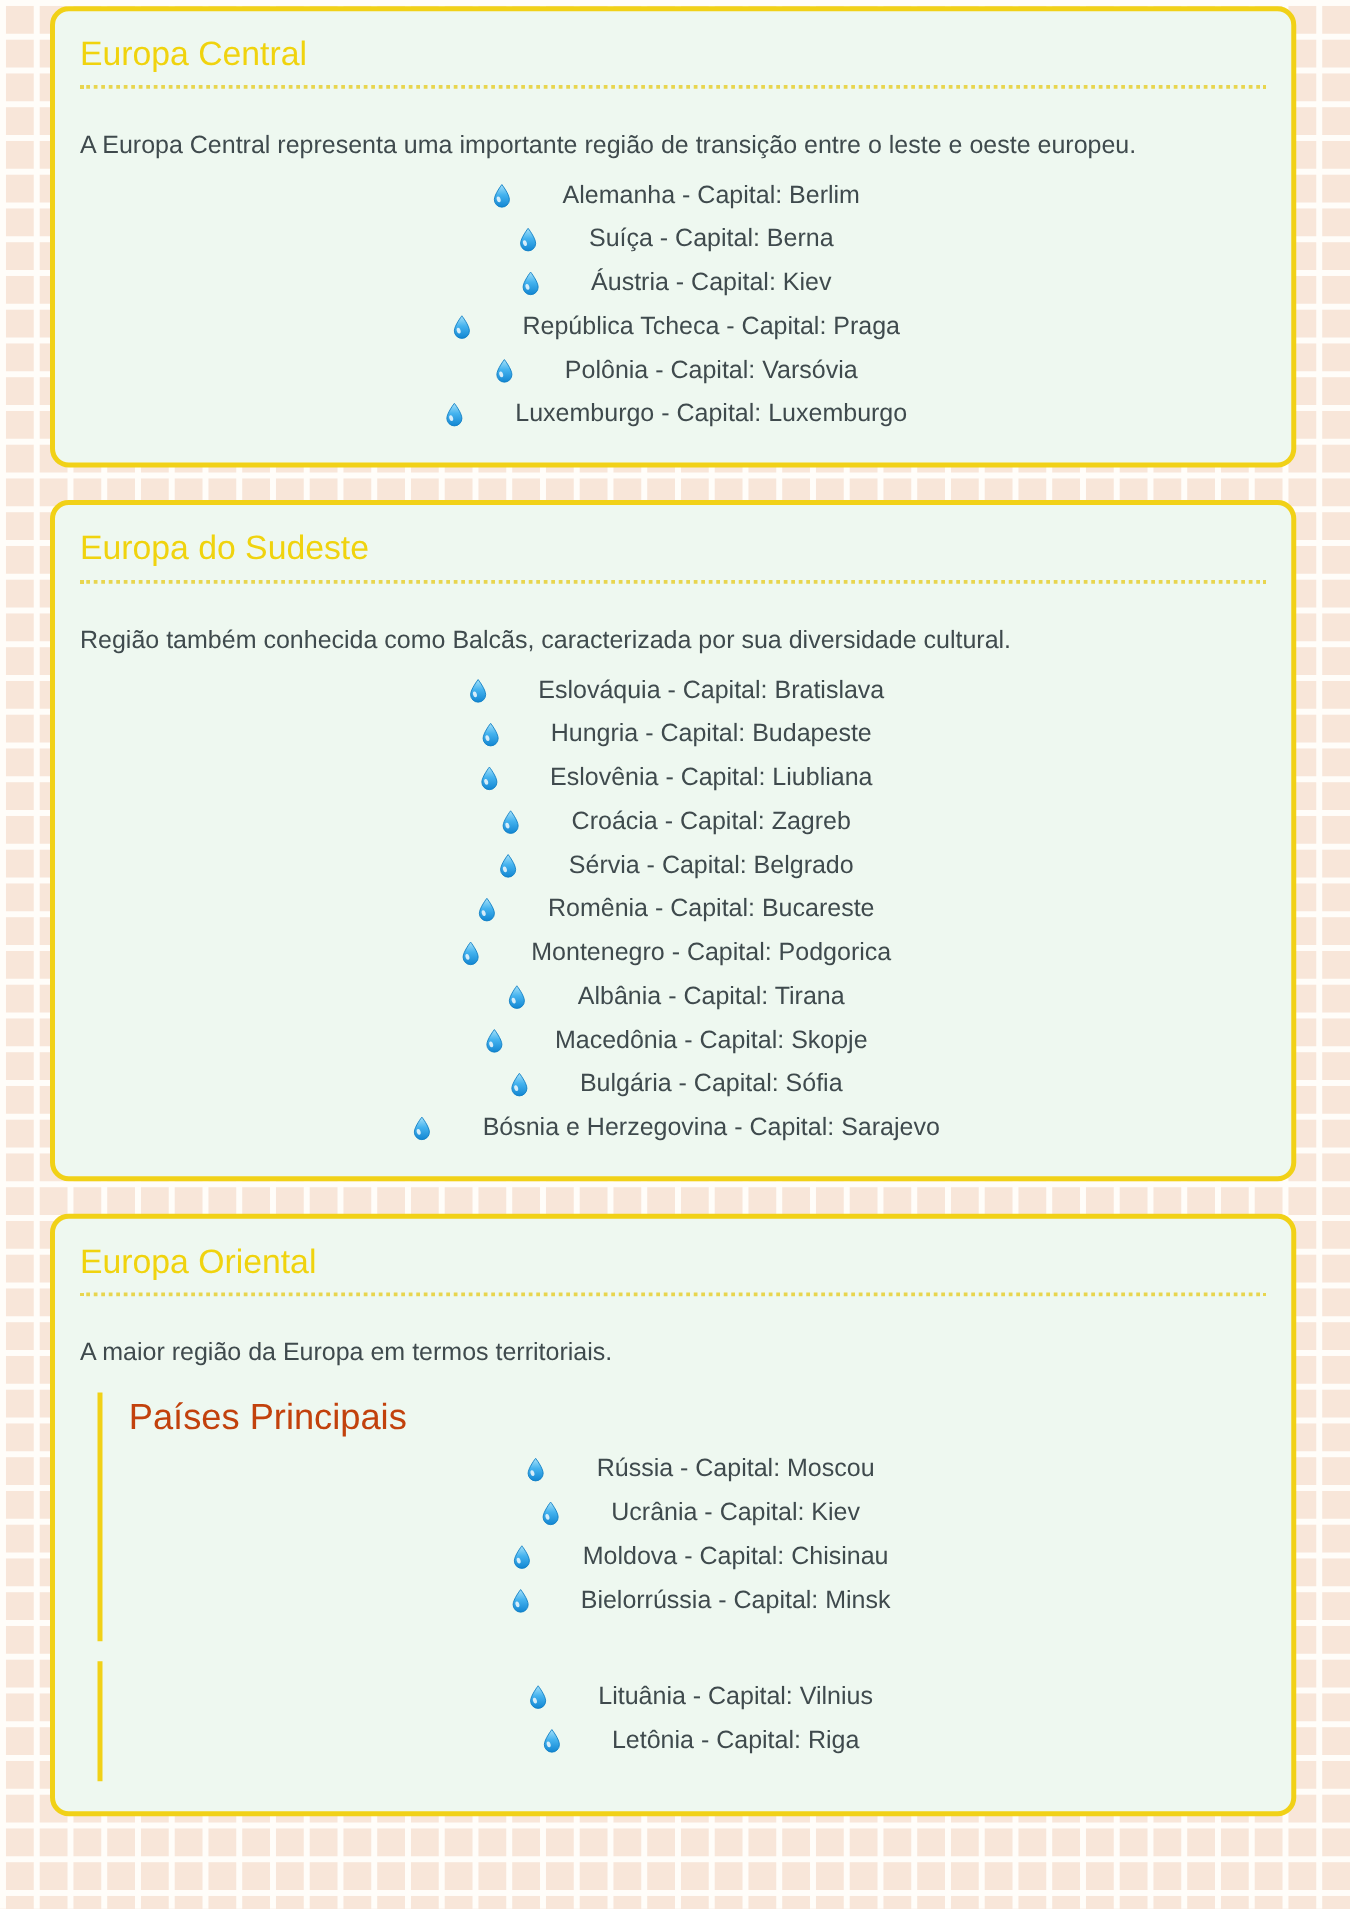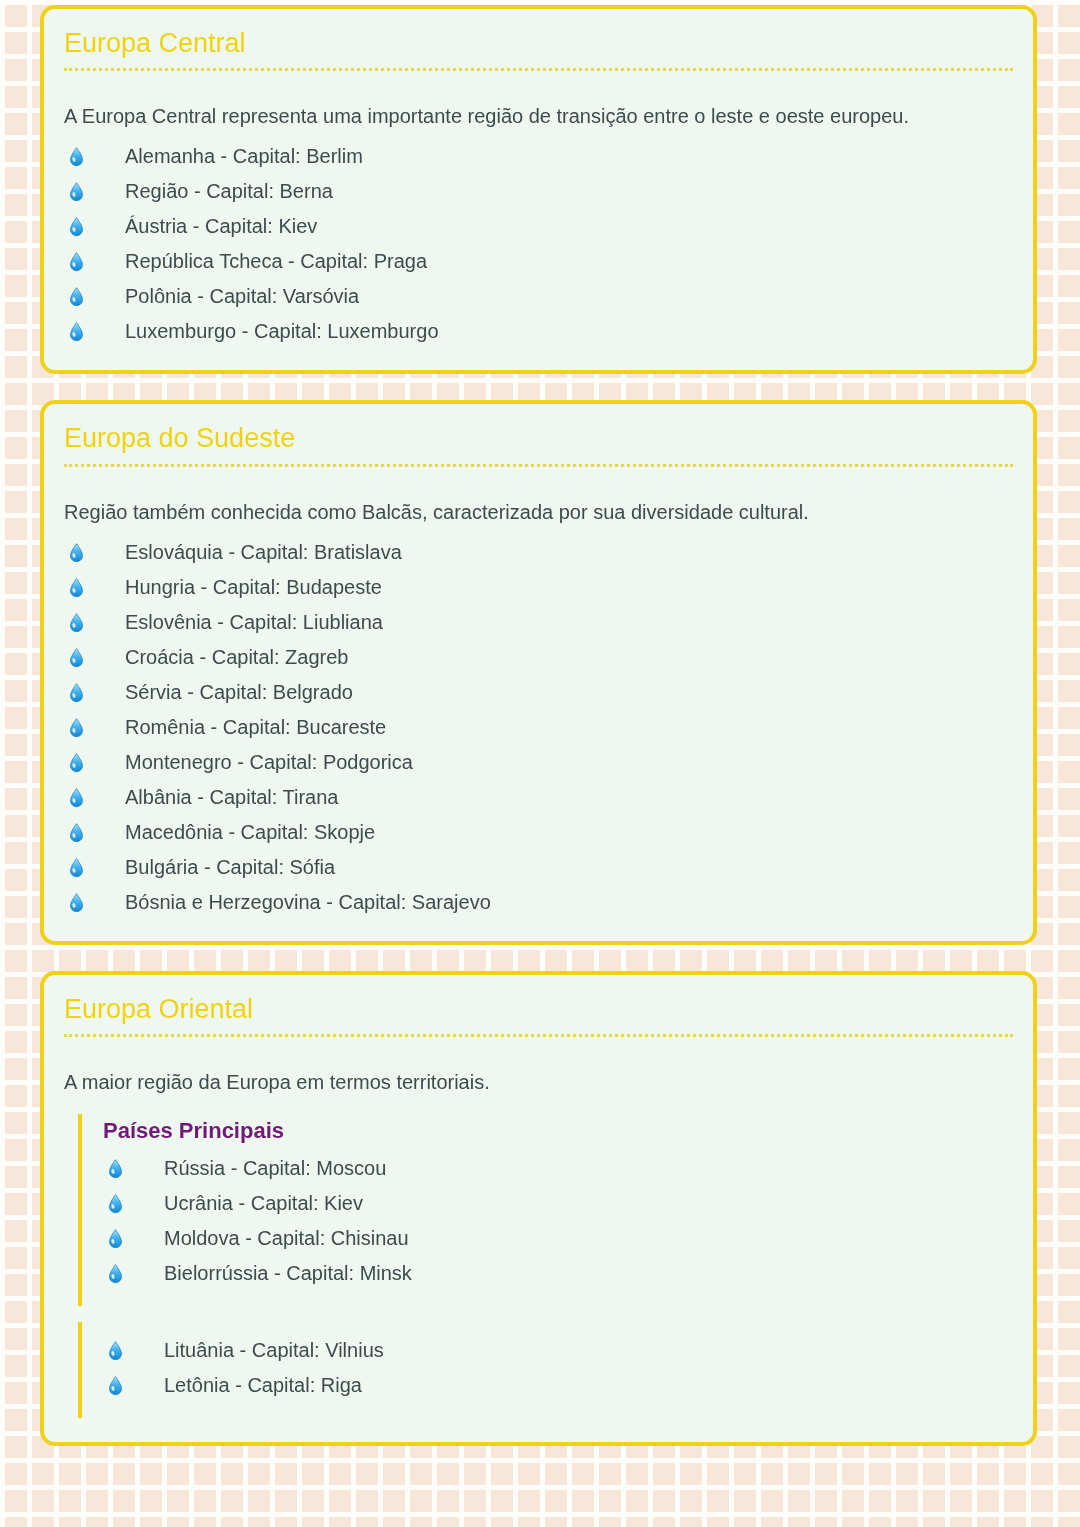--- a/index.html
+++ b/index.html
@@ -55,39 +55,40 @@
 
   li.list-item {
     display: flex;
     align-items: center;
     gap: 40px;
     padding: 0 0 0 4px;
     margin: 14px 0;
     font-size: 20px;
     line-height: 21px;
     color: #3f4a4d;
+    justify-content: center;
   }
 
   .drop {
     flex: 0 0 auto;
     width: 17px;
     height: 21px;
     display: inline-flex;
   }
 
   .subsection {
     margin: 16px 0 10px 14px;
     border-left: 4px solid #f1d117;
     padding: 4px 0 8px 21px;
   }
 
   .subsection-title {
-    font-size: 22px;
-    font-weight: 700;
-    color: #701a75;
+    font-size: 29px;
+    font-weight: 400;
+    color: #c2410c;
     margin-bottom: 12px;
   }
 
   .subsection ul.item-list { margin-top: 14px; }
 </style>
 </head>
 <body>
 
 <main class="page">
   <section class="card">
@@ -118,21 +119,21 @@
           <linearGradient id="dropg" x1="0" y1="0" x2="0" y2="1">
             <stop offset="0" stop-color="#a8e2f9"></stop>
             <stop offset="0.45" stop-color="#45b3ef"></stop>
             <stop offset="1" stop-color="#1286d2"></stop>
           </linearGradient>
         </defs>
         <path d="M12 1.5 C12 1.5 3.5 12.5 3.5 18.5 A8.5 8.5 0 0 0 20.5 18.5 C20.5 12.5 12 1.5 12 1.5 Z" fill="url(#dropg)" stroke="#0f7ec4" stroke-width="1"></path>
         <ellipse cx="8.4" cy="18.2" rx="2.1" ry="3.4" fill="rgba(255,255,255,0.8)" transform="rotate(-18 8.4 18.2)"></ellipse>
       </svg>
     </span>
-    <span>Região - Capital: Berna</span>
+    <span>Suíça - Capital: Berna</span>
   </li>
 
   <li class="list-item">
     <span class="drop">
       <svg viewBox="0 0 24 28" width="17" height="21" aria-hidden="true">
         <defs>
           <linearGradient id="dropg" x1="0" y1="0" x2="0" y2="1">
             <stop offset="0" stop-color="#a8e2f9"></stop>
             <stop offset="0.45" stop-color="#45b3ef"></stop>
             <stop offset="1" stop-color="#1286d2"></stop>

